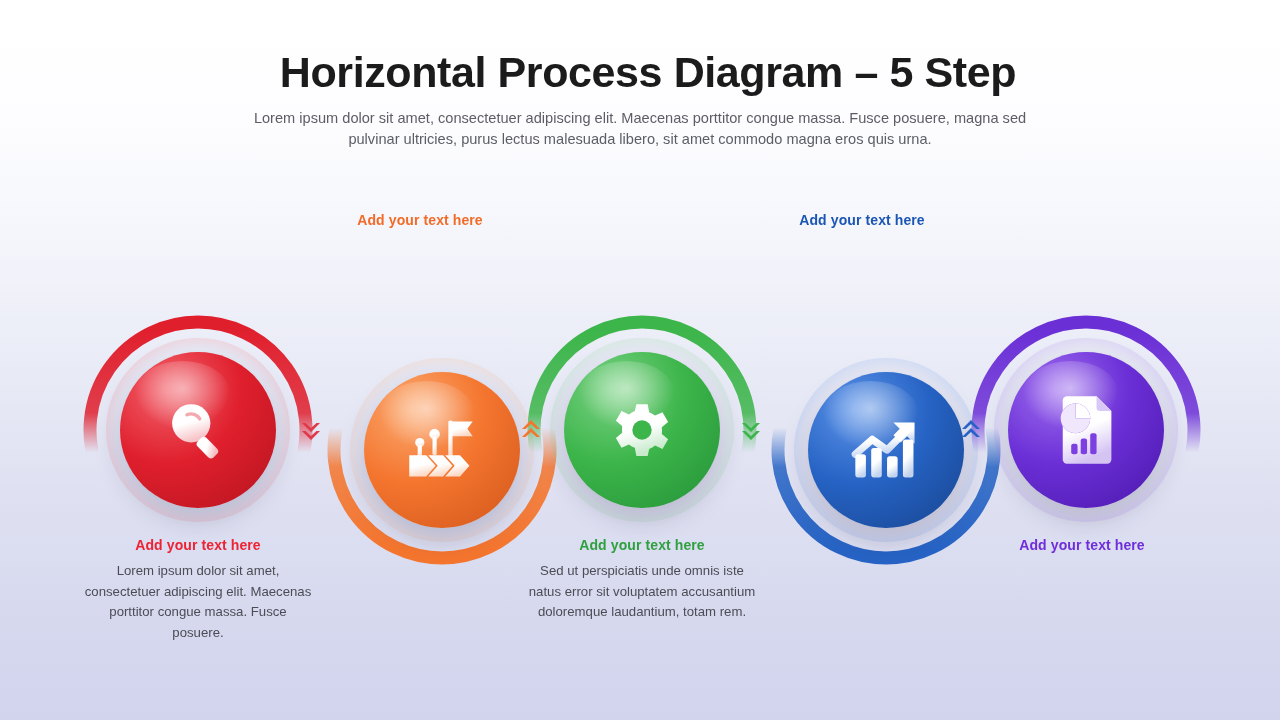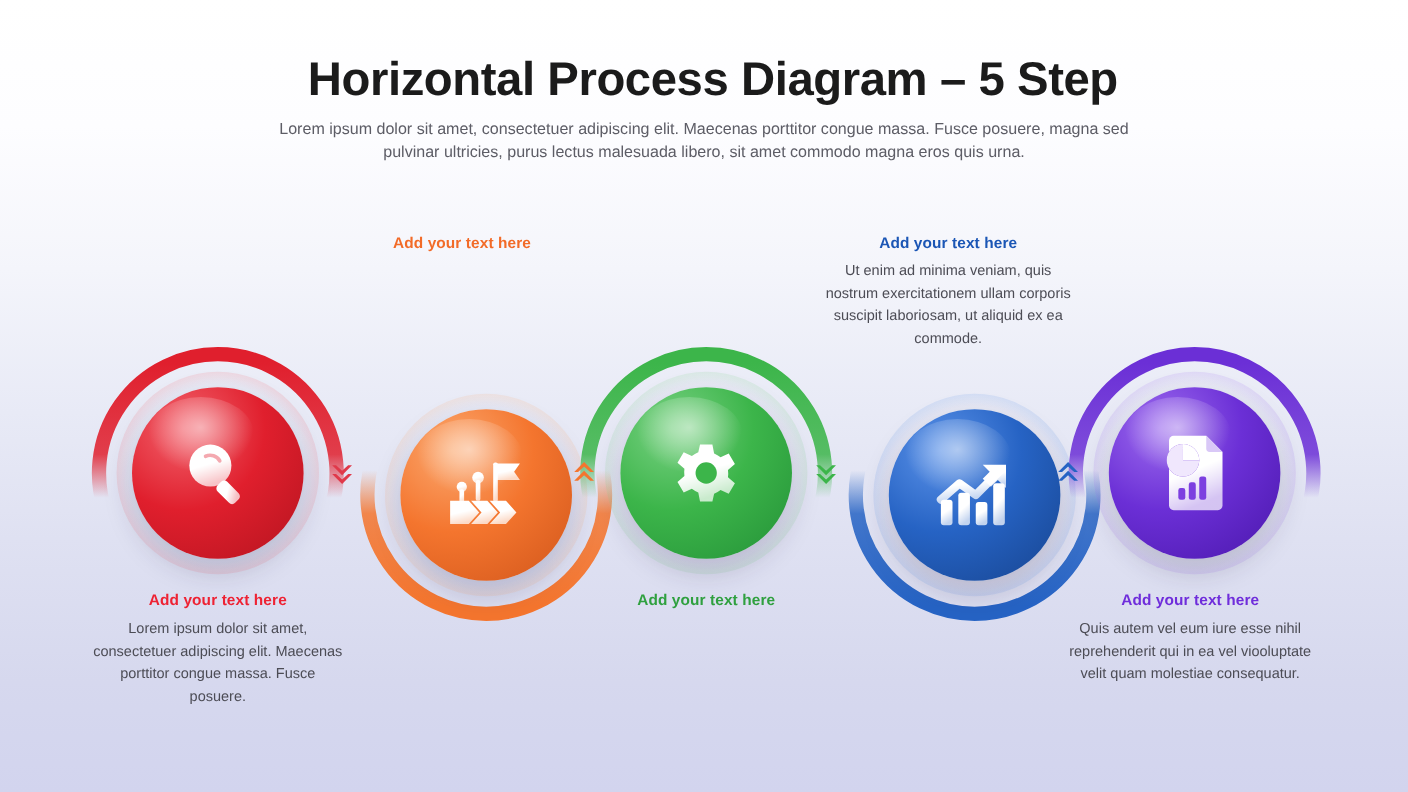--- a/index.html
+++ b/index.html
@@ -164,20 +164,21 @@
                 <path fill="url(#ig)" d="M27 3h10l1.4 7.2a22 22 0 0 1 5.2 3l6.6-3 5 8.6-5.6 4.7a22 22 0 0 1 0 6l5.6 4.7-5 8.6-6.6-3a22 22 0 0 1-5.2 3L37 49H27l-1.4-7.2a22 22 0 0 1-5.2-3l-6.6 3-5-8.6 5.6-4.7a22 22 0 0 1 0-6L8.8 17.8l5-8.6 6.6 3a22 22 0 0 1 5.2-3z" transform="translate(0 6)"></path>
                 <circle cx="32" cy="32" r="8.6" fill="none"></circle>
                 <circle cx="32" cy="32" r="8.6" fill="#4fb85c" opacity="0"></circle>
                 <circle cx="32" cy="32" r="8.6" fill="currentColor"></circle>
               </svg>
             </span>
           </div>
         </div>
         <div class="tg" style="left: 527px; top: 537px;">
           <p class="hd" style="color: rgb(47, 160, 63);">Add your text here</p>
+          <p class="bd">Sed ut perspiciatis unde omnis iste natus error sit voluptatem accusantium doloremque laudantium, totam rem.</p>
         </div>
       </div>
       <div class="step">
         <div class="orb-wrap" style="left: 786px; top: 350px;">
           <div class="arc"><svg width="244" height="244" viewBox="0 0 244 244">
               <defs>
                 <linearGradient id="ag3" x1="0" y1="0.1" x2="0" y2="0.95">
                   <stop offset="0%" stop-color="#2663c4" stop-opacity="0"></stop>
                   <stop offset="32%" stop-color="#2663c4" stop-opacity="0.85"></stop>
                   <stop offset="100%" stop-color="#2663c4" stop-opacity="1"></stop>
@@ -201,21 +202,20 @@
                 <rect x="36" y="38" width="10" height="20" rx="2.5" fill="url(#ig)"></rect>
                 <rect x="51" y="22" width="10" height="36" rx="2.5" fill="url(#ig)"></rect>
                 <path d="M6 36 L22 22 L36 32 L58 10" fill="none" stroke="url(#ig)" stroke-width="7" stroke-linecap="round" stroke-linejoin="round"></path>
                 <path d="M42 6 h20 v20 l-7 -7 -6 6 -7 -7 6 -6 z" fill="url(#ig)"></path>
               </svg>
             </span>
           </div>
         </div>
         <div class="tg" style="left: 747px; top: 212px;">
           <p class="hd" style="color: rgb(27, 86, 181);">Add your text here</p>
-          <p class="bd">Ut enim ad minima veniam, quis nostrum exercitationem ullam corporis suscipit laboriosam, ut aliquid ex ea commode.</p>
         </div>
       </div>
       <div class="step">
         <div class="orb-wrap" style="left: 986px; top: 330px;">
           <div class="arc"><svg width="244" height="244" viewBox="0 0 244 244">
               <defs>
                 <linearGradient id="ag4" x1="0" y1="0.9" x2="0" y2="0.05">
                   <stop offset="0%" stop-color="#6b2fd6" stop-opacity="0"></stop>
                   <stop offset="32%" stop-color="#6b2fd6" stop-opacity="0.85"></stop>
                   <stop offset="100%" stop-color="#6b2fd6" stop-opacity="1"></stop>
@@ -241,21 +241,20 @@
                 <path d="M22 10 a14 14 0 1 0 14 14 h-14 z" fill="#f0e7fd"></path>
                 <rect x="18" y="48" width="6" height="10" rx="2" fill="#7c3fe0"></rect>
                 <rect x="27" y="43" width="6" height="15" rx="2" fill="#7c3fe0"></rect>
                 <rect x="36" y="38" width="6" height="20" rx="2" fill="#7c3fe0"></rect>
               </svg>
             </span>
           </div>
         </div>
         <div class="tg" style="left: 967px; top: 537px;">
           <p class="hd" style="color: rgb(111, 45, 219);">Add your text here</p>
-          <p class="bd">Quis autem vel eum iure esse nihil reprehenderit qui in ea vel viooluptate velit quam molestiae consequatur.</p>
         </div>
       </div>
     </div>
   <div id="conn-root">
       <div class="conn" style="left: 300px; top: 418px;"><svg width="22" height="26" viewBox="0 0 22 26" fill="#e0394a">
           <path d="M11 22 L2 13 L5.5 13 L11 18 L16.5 13 L20 13 Z"></path>
           <path d="M11 14 L2 5 L5.5 5 L11 10 L16.5 5 L20 5 Z"></path>
         </svg></div>
       <div class="conn" style="left: 520px; top: 418px;"><svg width="22" height="26" viewBox="0 0 22 26" fill="#f4752e">
           <path d="M11 2 L20 11 L16.5 11 L11 6 L5.5 11 L2 11 Z"></path>

